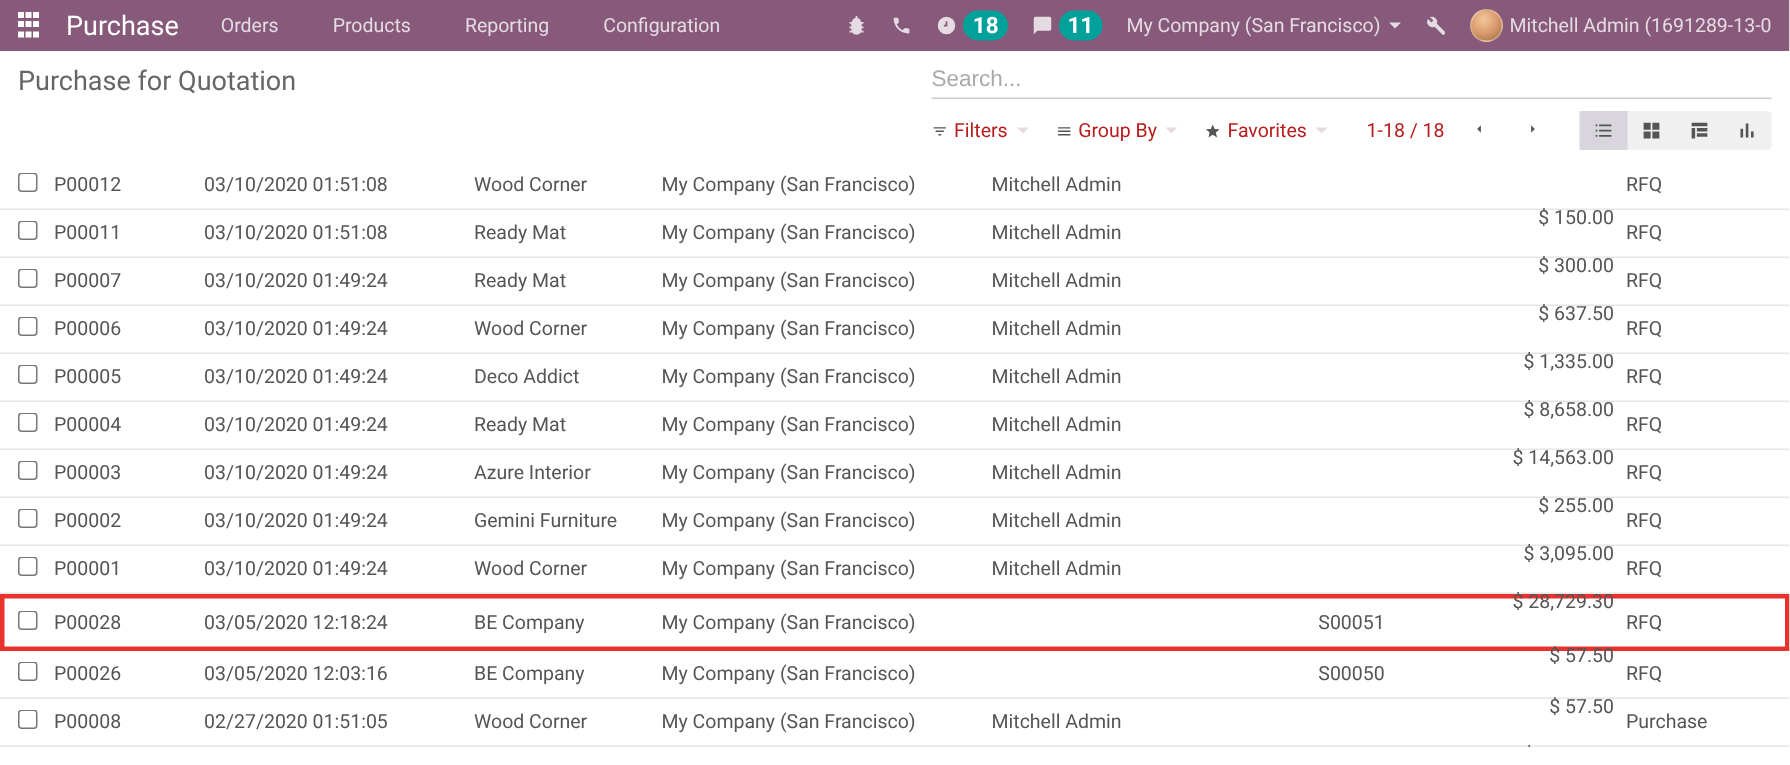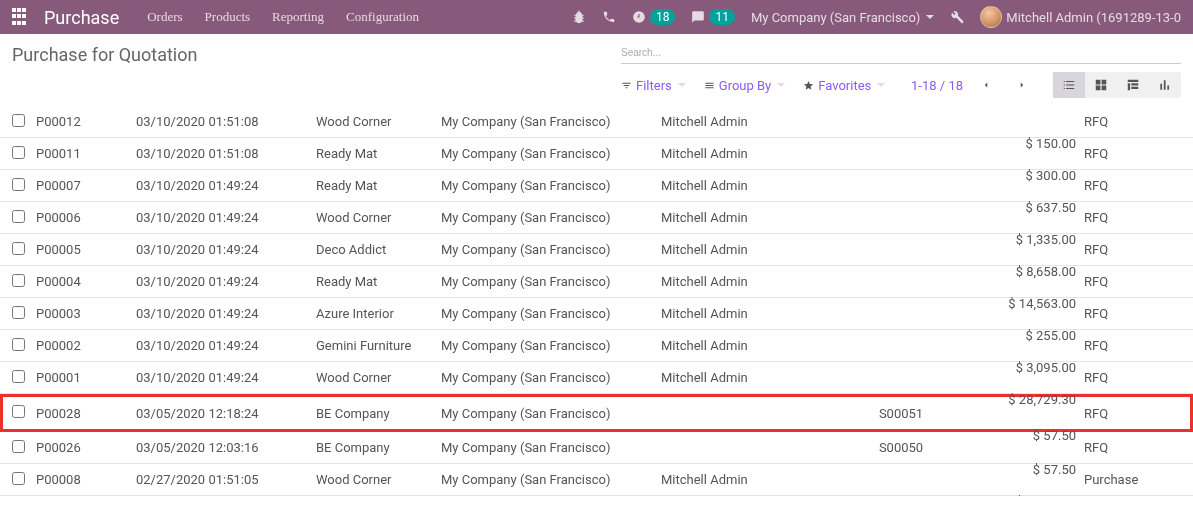--- a/index.html
+++ b/index.html
@@ -3,43 +3,43 @@
 <meta charset="utf-8">
 <style>
   * { box-sizing: border-box; margin: 0; padding: 0; }
   body { font-family: -apple-system, BlinkMacSystemFont, "Segoe UI", Roboto, "Helvetica Neue", sans-serif; font-size: 13px; color: #495057; background: #fff; overflow-x: hidden; }
   
   
   .navbar { background: #875a7b; color: #fff; height: 34px; display: flex; align-items: center; padding: 0 12px; }
   .navbar .apps-icon { width: 18px; height: 18px; display: flex; flex-wrap: wrap; gap: 1px; cursor: pointer; }
   .navbar .apps-icon span { width: 4px; height: 4px; background: #fff; }
   .navbar .brand { font-size: 18px; font-weight: 400; margin: 0 28px 0 14px; color: #fff; }
-  .navbar .menu { display: flex; gap: 22px; font-family: Liberation Serif, serif; }
+  .navbar .menu { display: flex; gap: 36px; }
   .navbar .menu a { color: #e6dbe2; text-decoration: none; font-size: 13px; }
   .navbar .spacer { flex: 1; }
   .navbar .right { display: flex; align-items: center; gap: 16px; }
   .navbar .right .item { display: flex; align-items: center; gap: 4px; color: #e6dbe2; font-size: 13px; cursor: pointer; }
-  .navbar .badge { background: #00a19a; color: #fff; padding: 1px 6px; border-radius: 10px; font-size: 12px; font-weight: normal; }
+  .navbar .badge { background: #00a19a; color: #fff; padding: 1px 6px; border-radius: 10px; font-size: 15px; font-weight: bold; }
   .navbar svg { fill: #e6dbe2; }
   .avatar { width: 22px; height: 22px; border-radius: 50%; background: radial-gradient(circle at 40% 30%, #f4c79b 0%, #d89a6d 50%, #9c6842 100%); border:1px solid rgba(255,255,255,0.3); }
   .caret { display: inline-block; width: 0; height: 0; border-left: 4px solid transparent; border-right: 4px solid transparent; border-top: 4px solid #e6dbe2; margin-left: 2px; }
   
   
   .control { display: flex; justify-content: space-between; padding: 10px 12px 0 12px; }
   .control .left h2 { font-size: 18px; font-weight: 400; color: #666; margin-bottom: 10px; }
   .control .btns { display: flex; align-items: center; gap: 14px; }
   .btn-create { background: #00a19a; color: #fff; border: none; padding: 6px 14px; font-size: 12px; font-weight: 500; cursor: pointer; }
   .btn-import { background: none; border: none; color: #00a19a; font-size: 12px; font-weight: 500; cursor: pointer; }
   .btn-download { color: #666; cursor: pointer; }
   
   .control .right-ctrl { text-align: right; min-width: 560px; }
   .search-row { border-bottom: 1px solid #ccc; padding-bottom: 4px; margin-bottom: 8px; }
-  .search-input { border: none; outline: none; width: 100%; font-size: 10px; color: #0f172a; }
+  .search-input { border: none; outline: none; width: 100%; font-size: 15px; color: #0f172a; }
   .search-input::placeholder { color: #aaa; }
-  .toolbar-row { display: flex; align-items: center; justify-content: flex-end; gap: 18px; color: #8b5cf6; font-size: 13px; }
+  .toolbar-row { display: flex; align-items: center; justify-content: flex-end; gap: 18px; color: #b91c1c; font-size: 13px; }
   .toolbar-row .search-opts { display:flex; gap:18px; margin-right:auto;}
   .toolbar-row .opt { display: flex; align-items: center; gap: 4px; cursor: pointer; }
   .toolbar-row svg { fill: #555; }
   .pager { display: flex; align-items: center; gap: 10px; }
   .pager-arrow { padding: 4px 8px; cursor: pointer; color: #888; }
   .view-switch { display: flex; background: #f0f0f0; border-radius: 3px; }
   .view-switch .v { padding: 6px 9px; cursor: pointer; display:flex; align-items:center;}
   .view-switch .v.active { background: #d8d5dd; }
   
   

